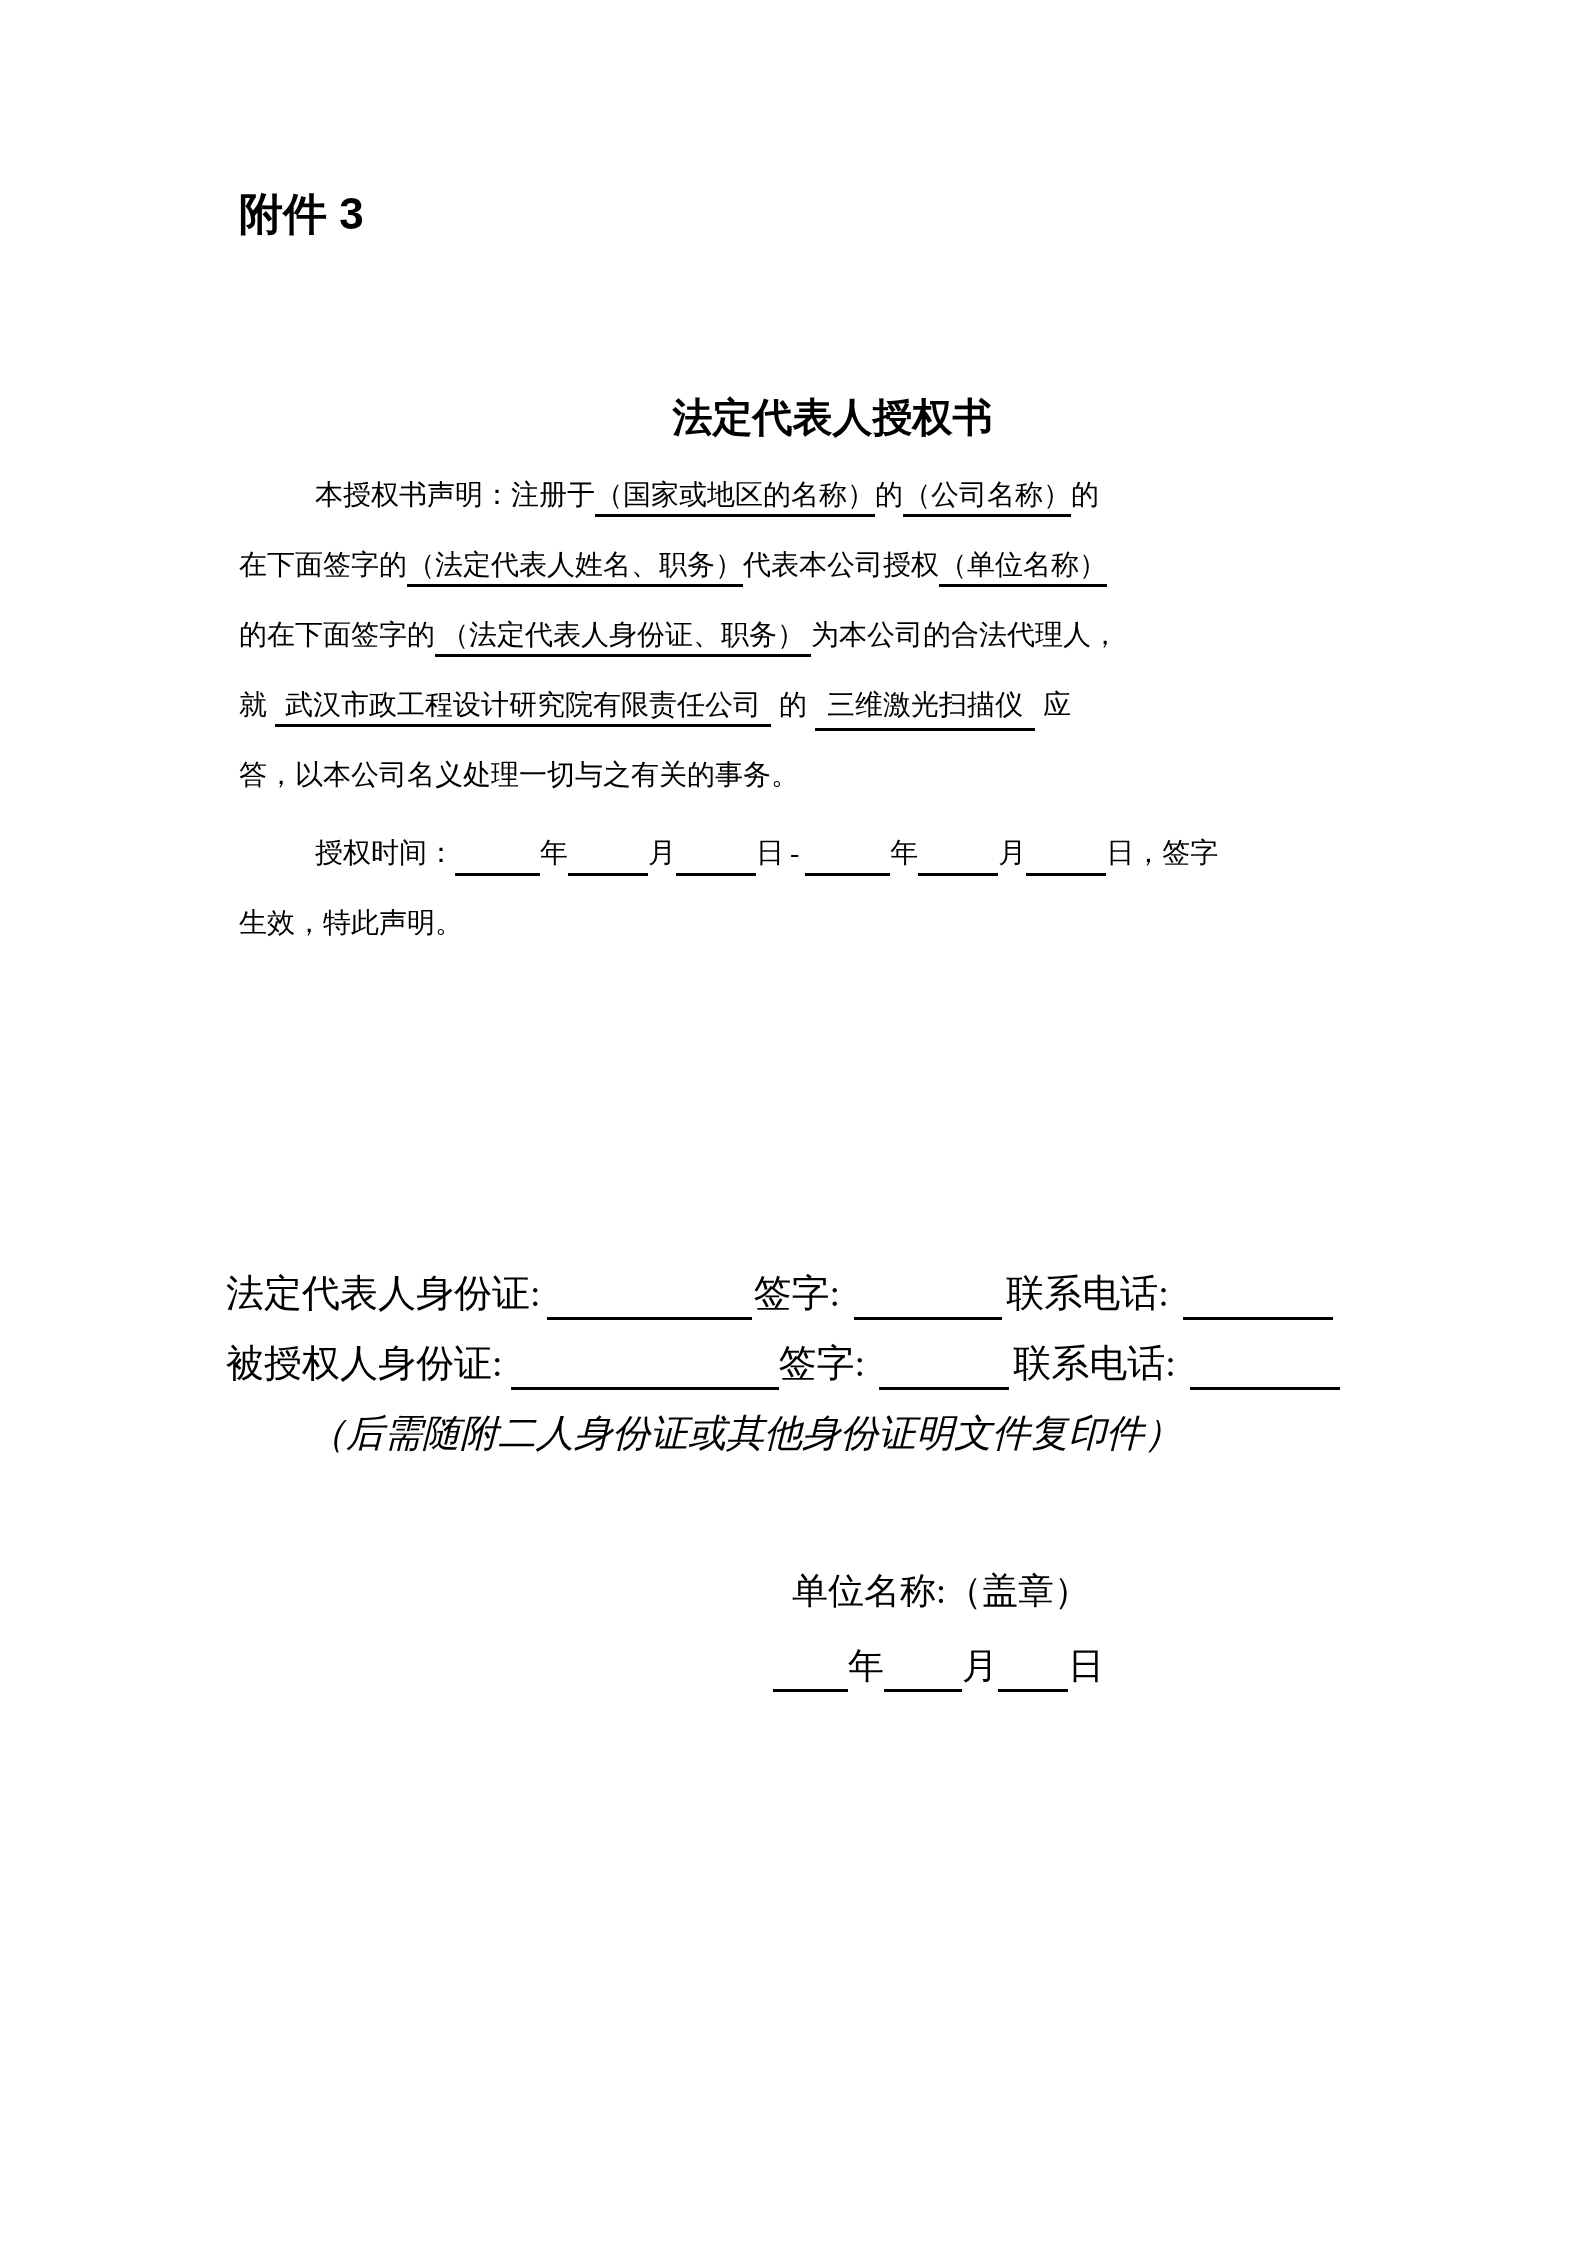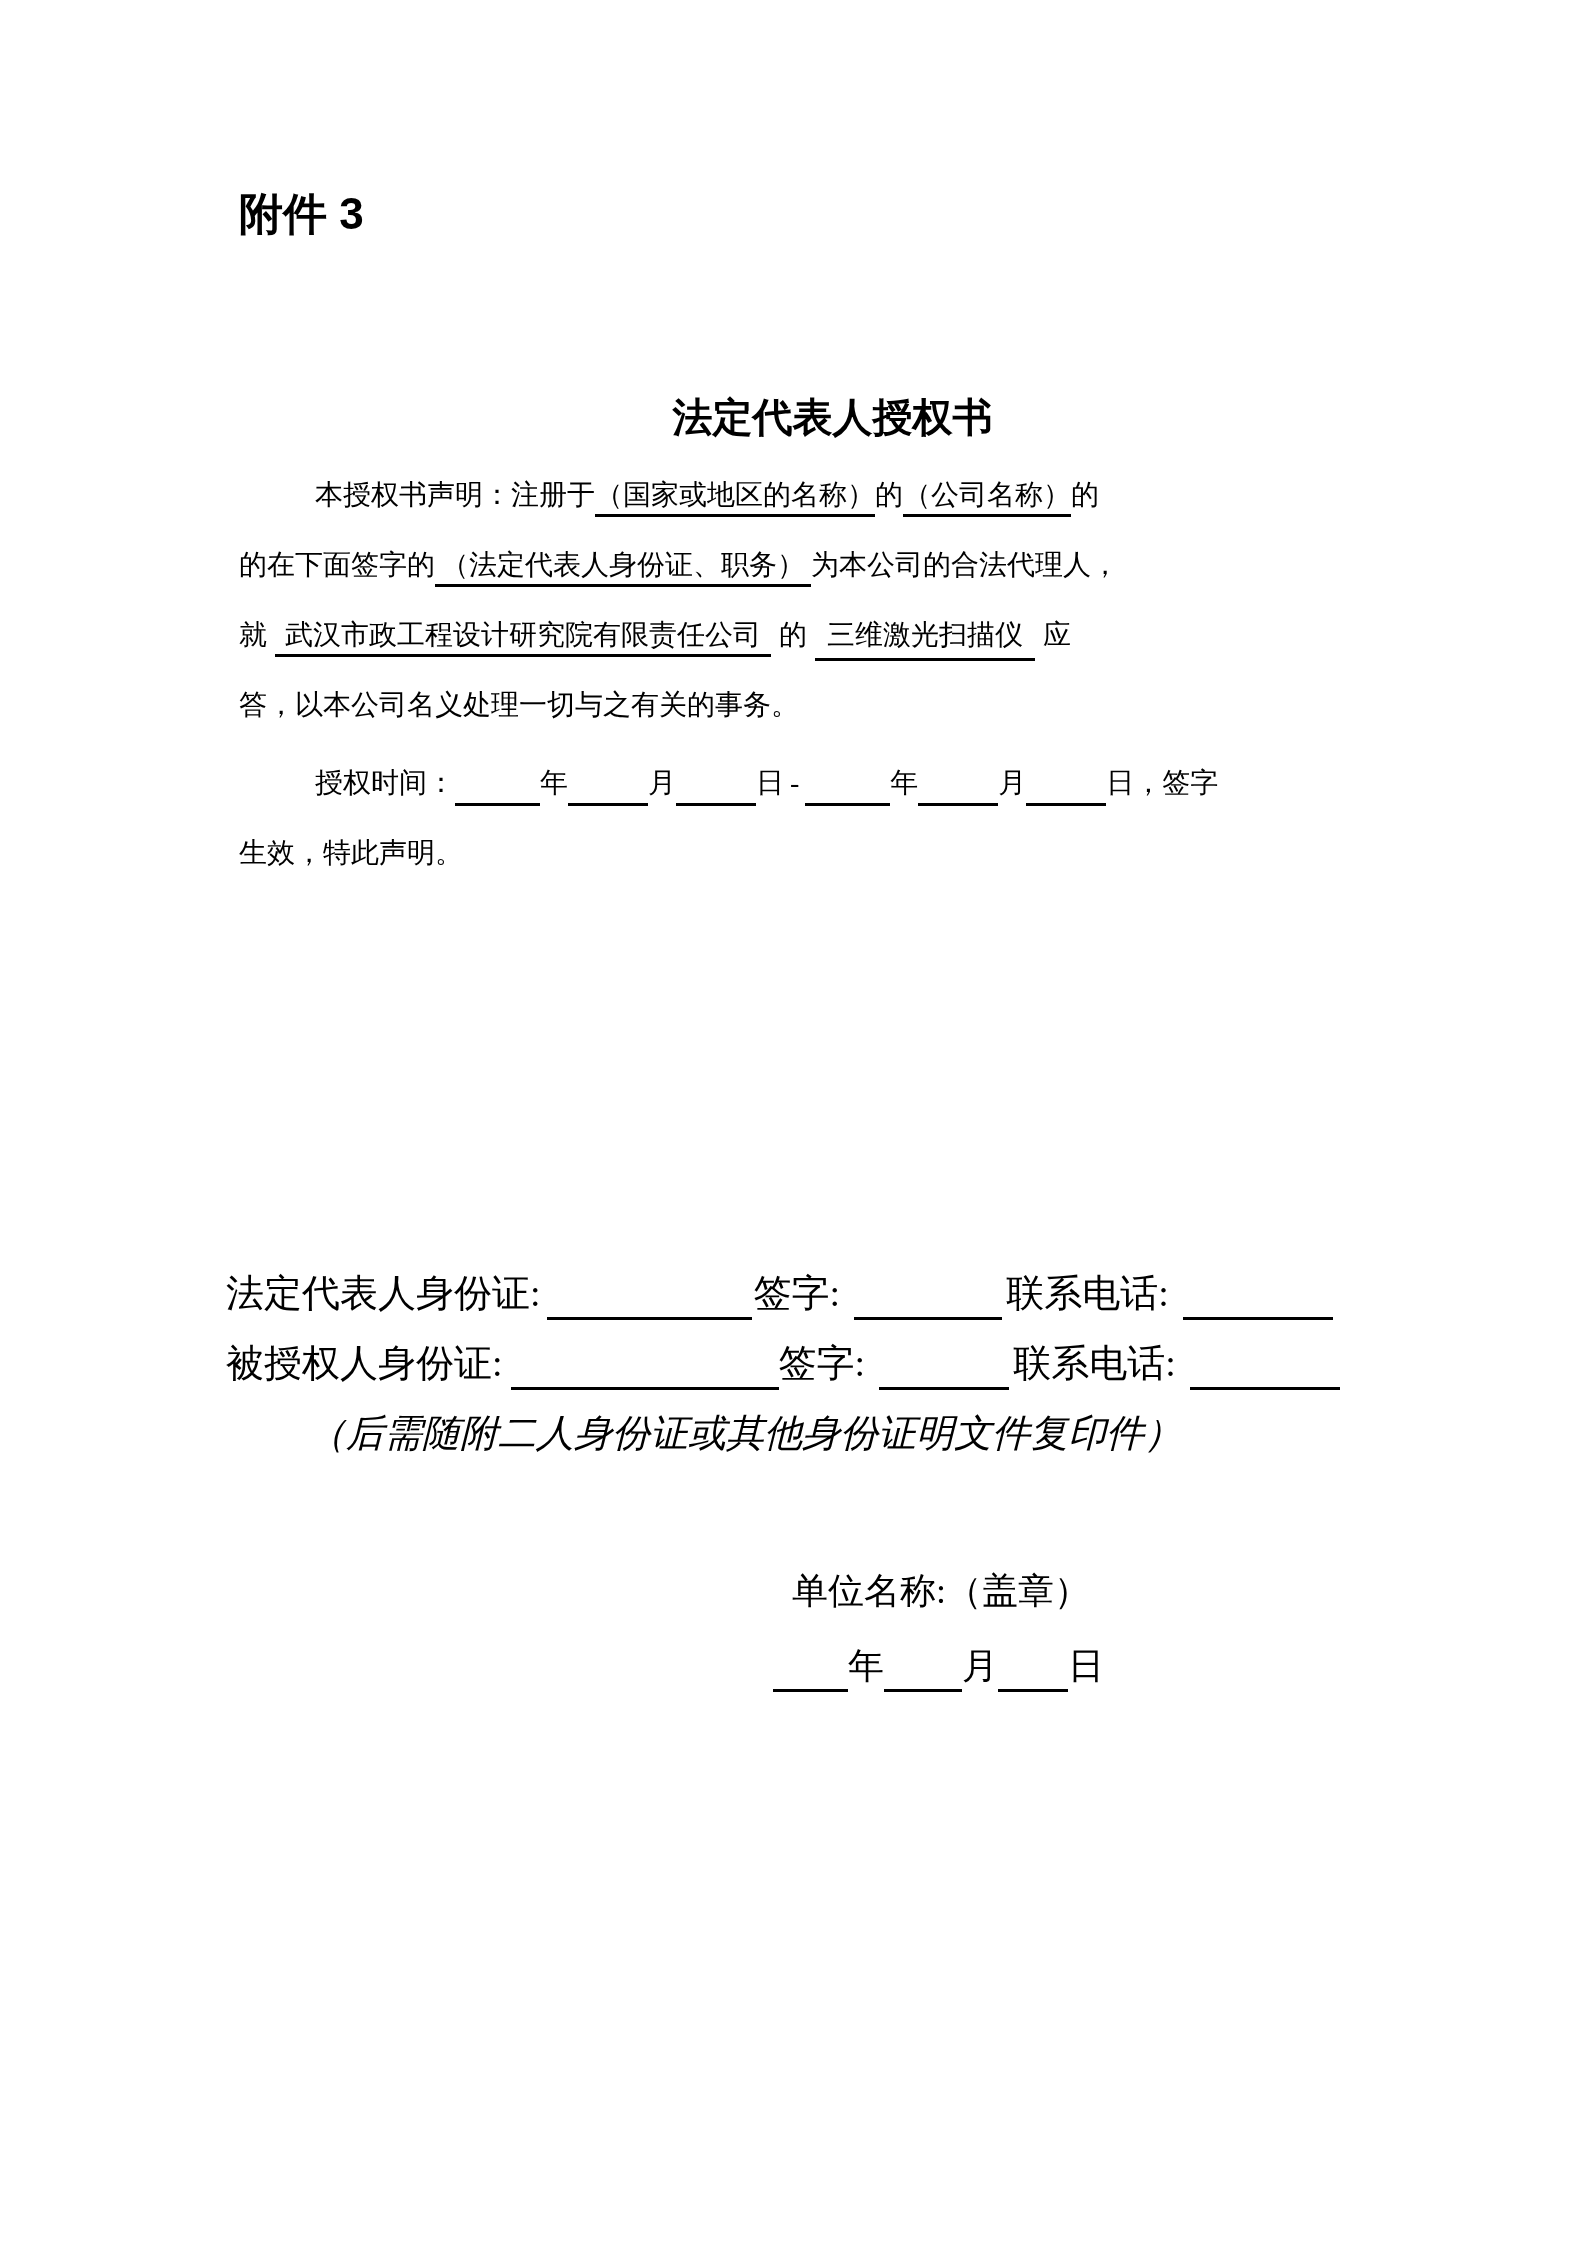--- a/index.html
+++ b/index.html
@@ -36,20 +36,21 @@
 </head>
 <body>
 
 <div class="page">
   <div class="attachment">附件 3</div>
 
   <div class="doc-title">法定代表人授权书</div>
 
   <div class="body-block" id="body-block">
       <div class="line indent"><span>本授权书声明：注册于</span><span class="u">（国家或地区的名称）</span><span>的</span><span class="u">（公司名称）</span><span>的</span></div>
+      <div class="line"><span>在下面签字的</span><span class="u">（法定代表人姓名、职务）</span><span>代表本公司授权</span><span class="u">（单位名称）</span></div>
       <div class="line"><span>的在下面签字的</span><span class="u" style="padding: 0px 6px 4px;">（法定代表人身份证、职务）</span><span>为本公司的合法代理人，</span></div>
       <div class="line"><span>就</span><span class="u" style="padding: 0px 10px 4px; margin: 0px 8px;">武汉市政工程设计研究院有限责任公司</span><span>的</span><span class="u" style="padding: 0px 12px 8px; margin: 0px 8px;">三维激光扫描仪</span><span>应</span></div>
       <div class="line"><span>答，以本公司名义处理一切与之有关的事务。</span></div>
       <div class="line indent" style="margin-top: 8px;"><span>授权时间：</span><span class="blank" style="width: 85px;"></span><span>年</span><span class="blank" style="width: 80px;"></span><span>月</span><span class="blank" style="width: 80px;"></span><span>日</span><span style="margin: 0px 6px;">-</span><span class="blank" style="width: 85px;"></span><span>年</span><span class="blank" style="width: 80px;"></span><span>月</span><span class="blank" style="width: 80px;"></span><span>日，签字</span></div>
       <div class="line"><span>生效，特此声明。</span></div>
     </div>
 
   <div class="sig-block" id="sig-block">
       <div class="line"><span>法定代表人身份证:</span><span class="blank" style="width: 205px; margin: 0px 0px 0px 6px;"></span><span style="margin: 0px 0px 0px 2px;">签字:</span><span class="blank" style="width: 148px; margin: 0px 4px 0px 14px;"></span><span>联系电话:</span><span class="blank" style="width: 150px; margin: 0px 0px 0px 14px;"></span></div>
       <div class="line"><span>被授权人身份证:</span><span class="blank" style="width: 268px; margin: 0px 0px 0px 8px;"></span><span>签字:</span><span class="blank" style="width: 130px; margin: 0px 4px 0px 14px;"></span><span>联系电话:</span><span class="blank" style="width: 150px; margin: 0px 0px 0px 14px;"></span></div>

